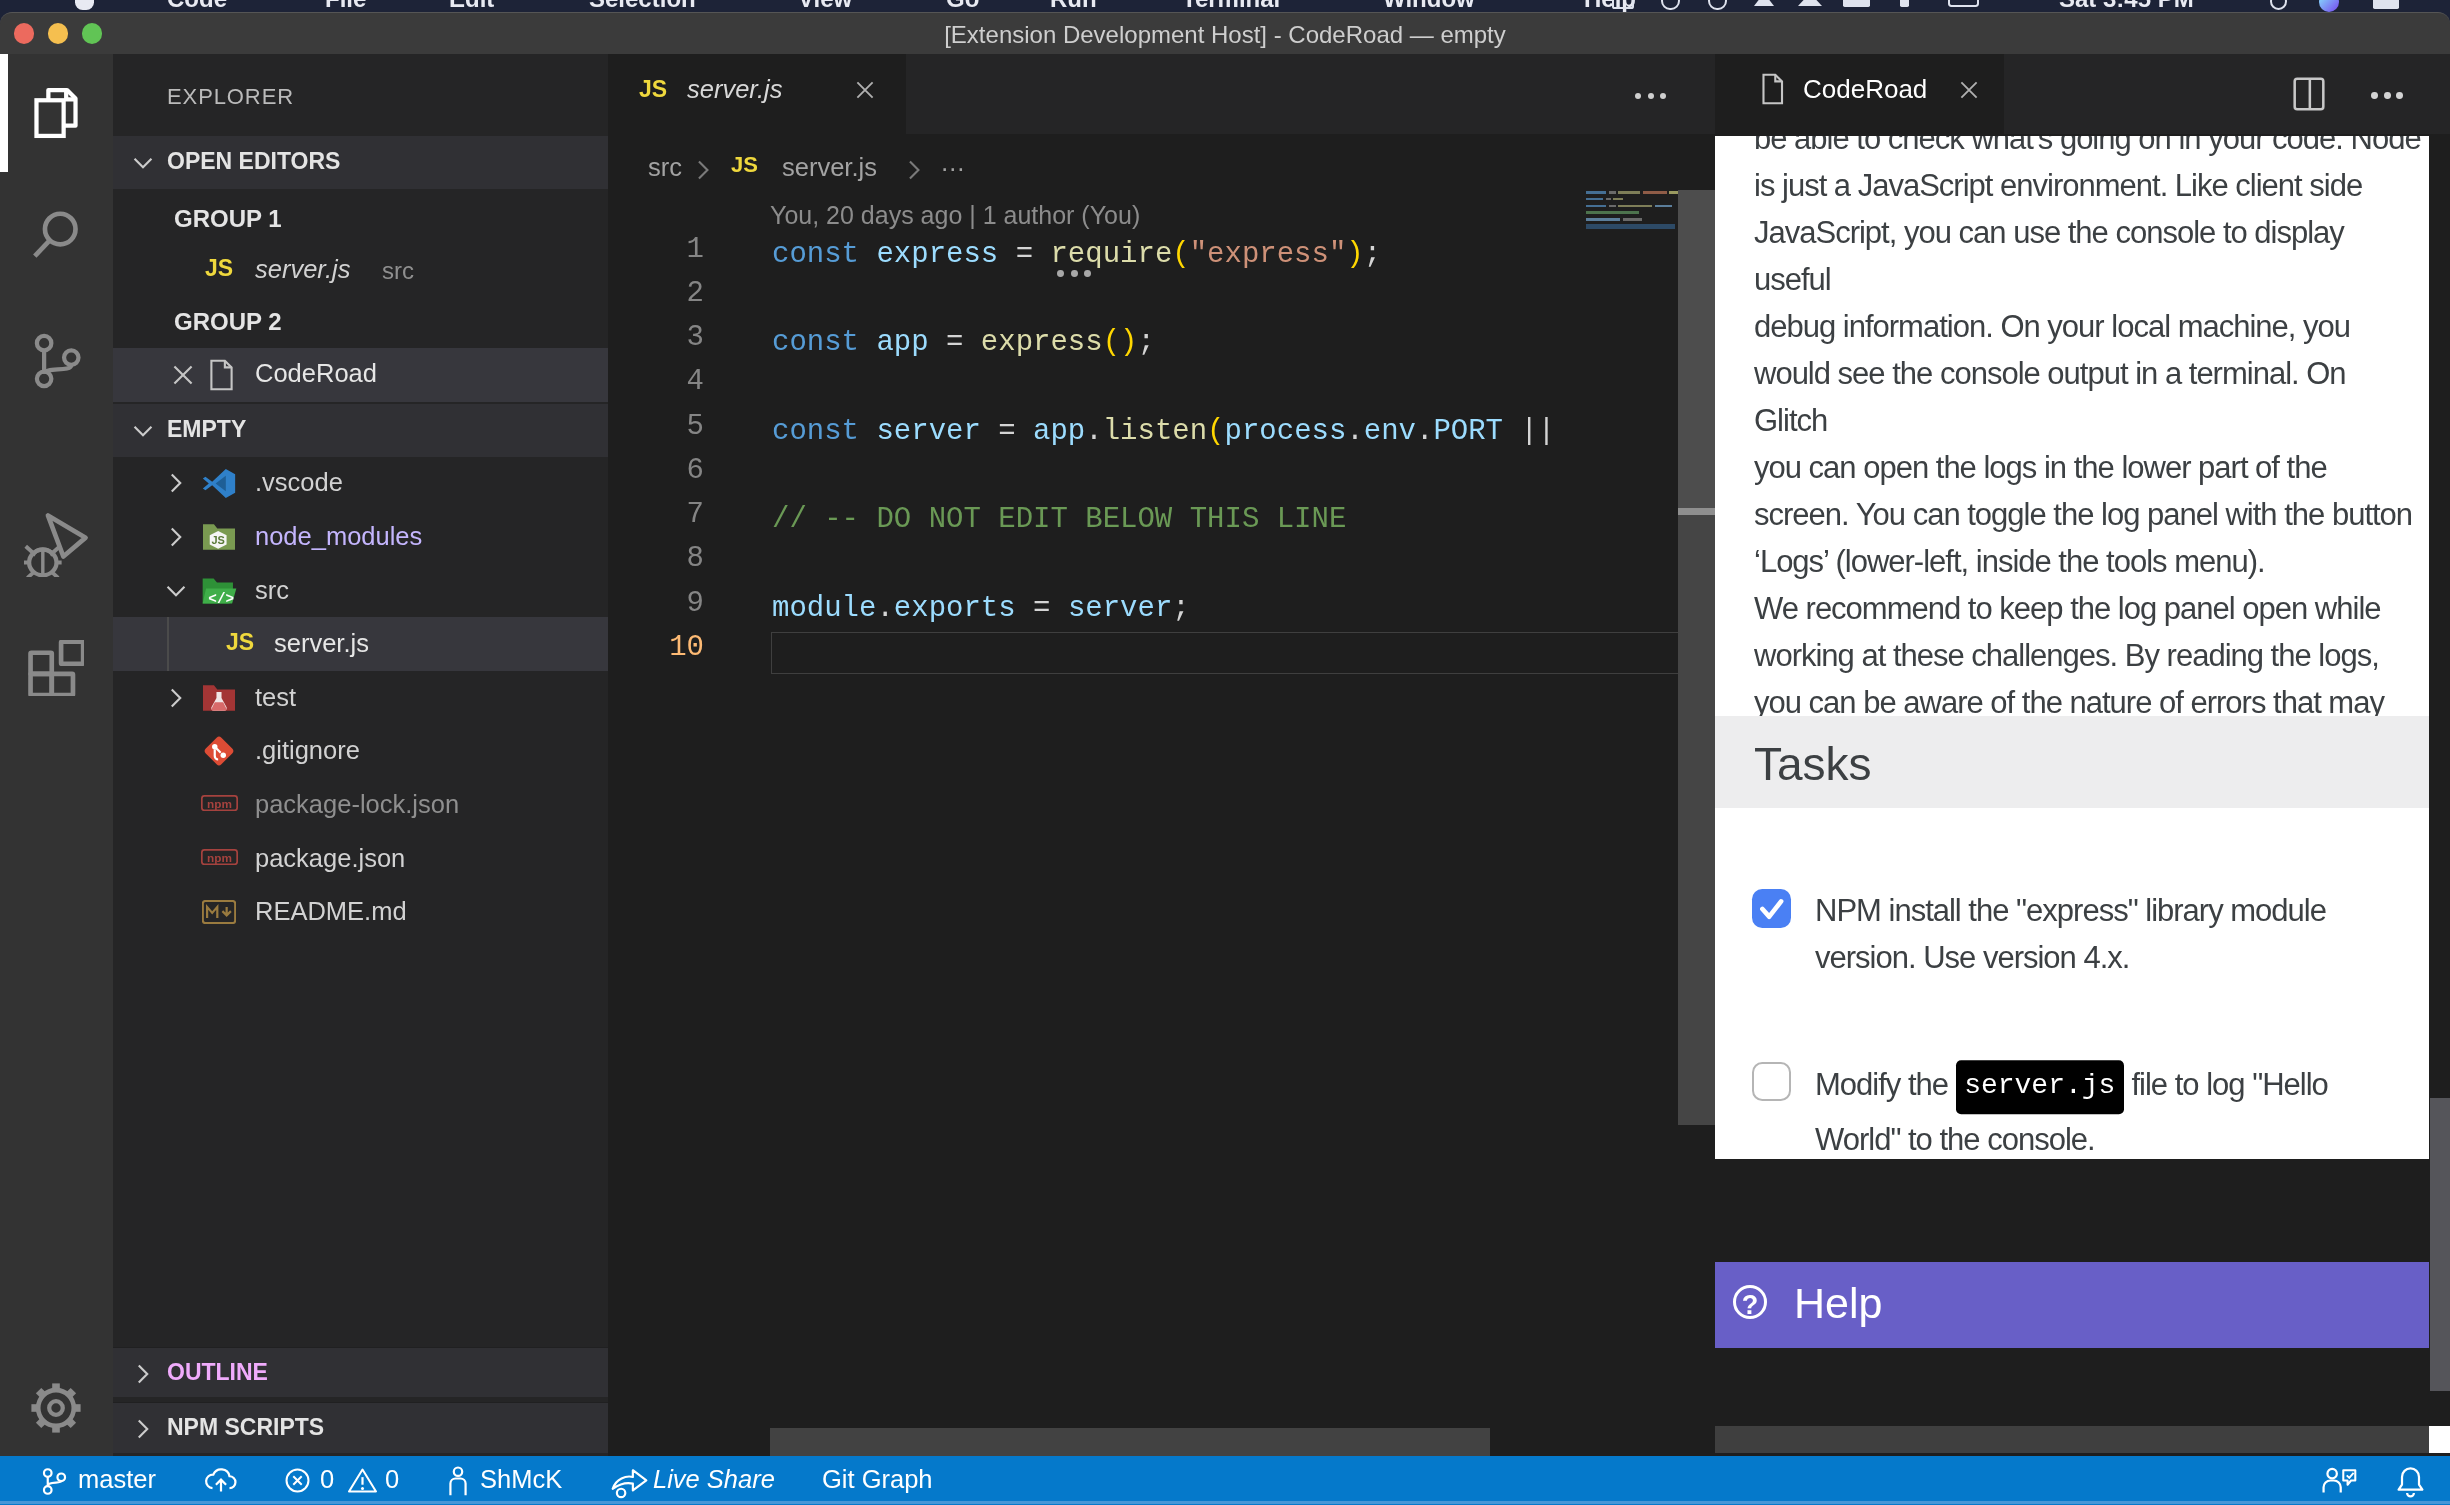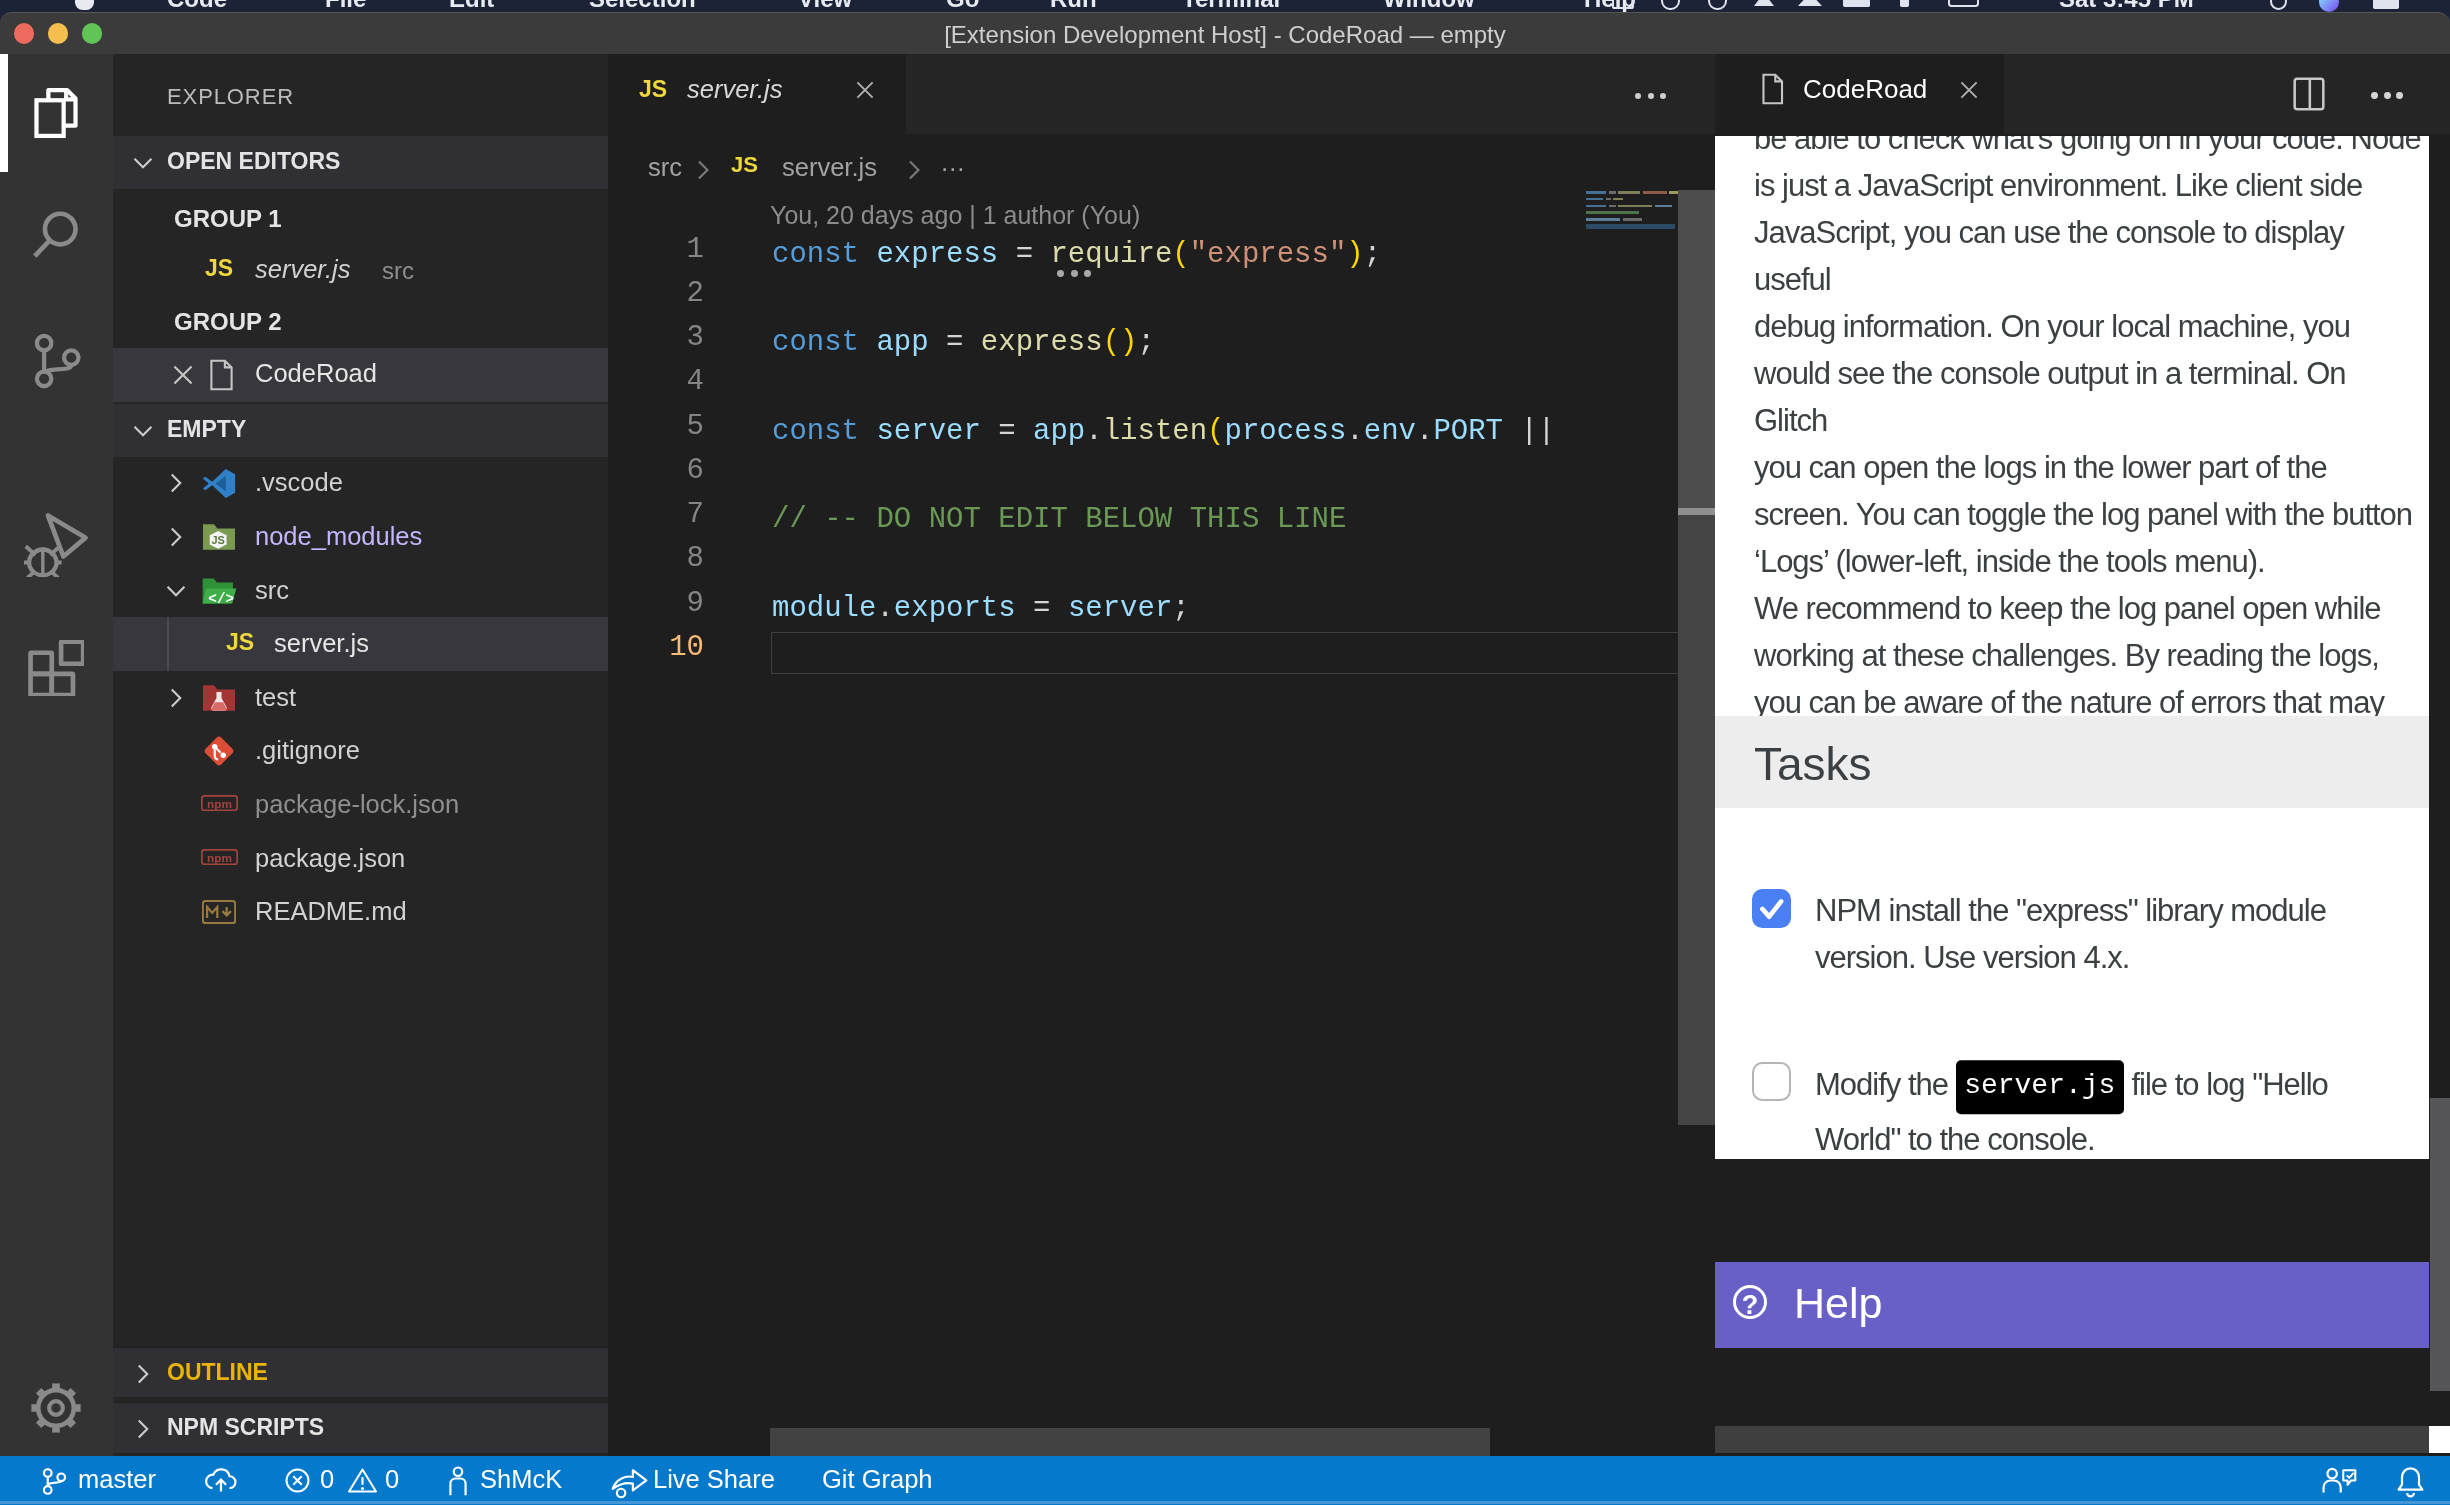--- a/index.html
+++ b/index.html
@@ -234,21 +234,21 @@
         <path d="M6 21 V8 l6 7 l6 -7 v13" stroke="#9a7b3f" stroke-width="2.6" fill="none"></path>
         <path d="M29 8 v9 m-5 -4 l5 5 l5 -5" stroke="#9a7b3f" stroke-width="2.6" fill="none"></path>
       </svg>
     <div class="abs" style="left:142px;top:12px;color:#d2d2d2;">README.md</div>
   </div>
 
   <div class="abs" style="left:0;top:1293px;width:495px;height:50px;background:#303034;border-top:1.7px solid #202021;">
     <svg class="abs" style="left:18.7px;top:14.5px;" width="22" height="22" viewBox="0 0 26 26">
         <path d="M8 3 L18 13 L8 23" stroke="#cccccc" stroke-width="2.5" fill="none"></path>
       </svg>
-    <div class="abs" style="left:54px;top:11px;font-size:23px;font-weight:bold;color:#eab308;">OUTLINE</div>
+    <div class="abs" style="left:54px;top:11px;font-size:23px;font-weight:bold;color:#f0abfc;">OUTLINE</div>
   </div>
 
   <div class="abs" style="left:0;top:1348px;width:495px;height:51px;background:#303034;border-top:1.7px solid #202021;">
     <svg class="abs" style="left:18.7px;top:14.5px;" width="22" height="22" viewBox="0 0 26 26">
         <path d="M8 3 L18 13 L8 23" stroke="#cccccc" stroke-width="2.5" fill="none"></path>
       </svg>
     <div class="abs" style="left:54px;top:11px;font-size:23px;font-weight:bold;color:#e4e4e4;">NPM SCRIPTS</div>
   </div>
 </div>
 
@@ -419,21 +419,21 @@
   <div class="abs" style="left:385px;top:9.4px;">0</div>
   <svg class="abs" style="left:446px;top:9.4px;" width="24" height="32" viewBox="0 0 28 38">
       <circle cx="14" cy="8" r="5" fill="none" stroke="#fff" stroke-width="2.6"></circle>
       <path d="M5 36 v-14 a6 6 0 0 1 6 -6 h6 a6 6 0 0 1 6 6 v14" fill="none" stroke="#fff" stroke-width="2.6"></path>
     </svg>
   <div class="abs" style="left:480px;top:9.4px;">ShMcK</div>
   <svg class="abs" style="left:611px;top:8.5px;" width="37" height="34" viewBox="0 0 44 40">
       <path d="M2 28 C6 16 18 12 26 14 L26 6 L42 18 L26 30 L26 22 C18 20 8 24 2 28 Z" fill="none" stroke="#fff" stroke-width="2.6" stroke-linejoin="round"></path>
       <circle cx="12" cy="33" r="5" fill="none" stroke="#fff" stroke-width="2.6"></circle>
     </svg>
-  <div class="abs" style="left:653px;top:9.4px;">Live Share</div>
+  <div class="abs" style="left:653px;top:9.4px;font-style:italic;">Live Share</div>
   <div class="abs" style="left:822px;top:9.4px;">Git Graph</div>
   <svg class="abs" style="left:2321px;top:9.4px;" width="36" height="31" viewBox="0 0 42 36">
       <circle cx="13" cy="10" r="5.5" fill="none" stroke="#fff" stroke-width="2.6"></circle>
       <path d="M3 32 v-6 a8 8 0 0 1 8 -8 h4 a8 8 0 0 1 8 8 v6" fill="none" stroke="#fff" stroke-width="2.6"></path>
       <path d="M26 6 h14 v12 h-5 l-4 5 v-5 h-5 z" fill="none" stroke="#fff" stroke-width="2.4" stroke-linejoin="round"></path>
       <path d="M30 12 l3 3 l5 -6" fill="none" stroke="#fff" stroke-width="2.2"></path>
     </svg>
   <svg class="abs" style="left:2396px;top:8.5px;" width="29" height="34" viewBox="0 0 34 40">
       <path d="M17 4 a10 10 0 0 1 10 10 v9 l4 6 H3 l4 -6 v-9 a10 10 0 0 1 10 -10 z" fill="none" stroke="#fff" stroke-width="2.6" stroke-linejoin="round"></path>
       <path d="M13 33 a4 4 0 0 0 8 0" fill="none" stroke="#fff" stroke-width="2.6"></path>

